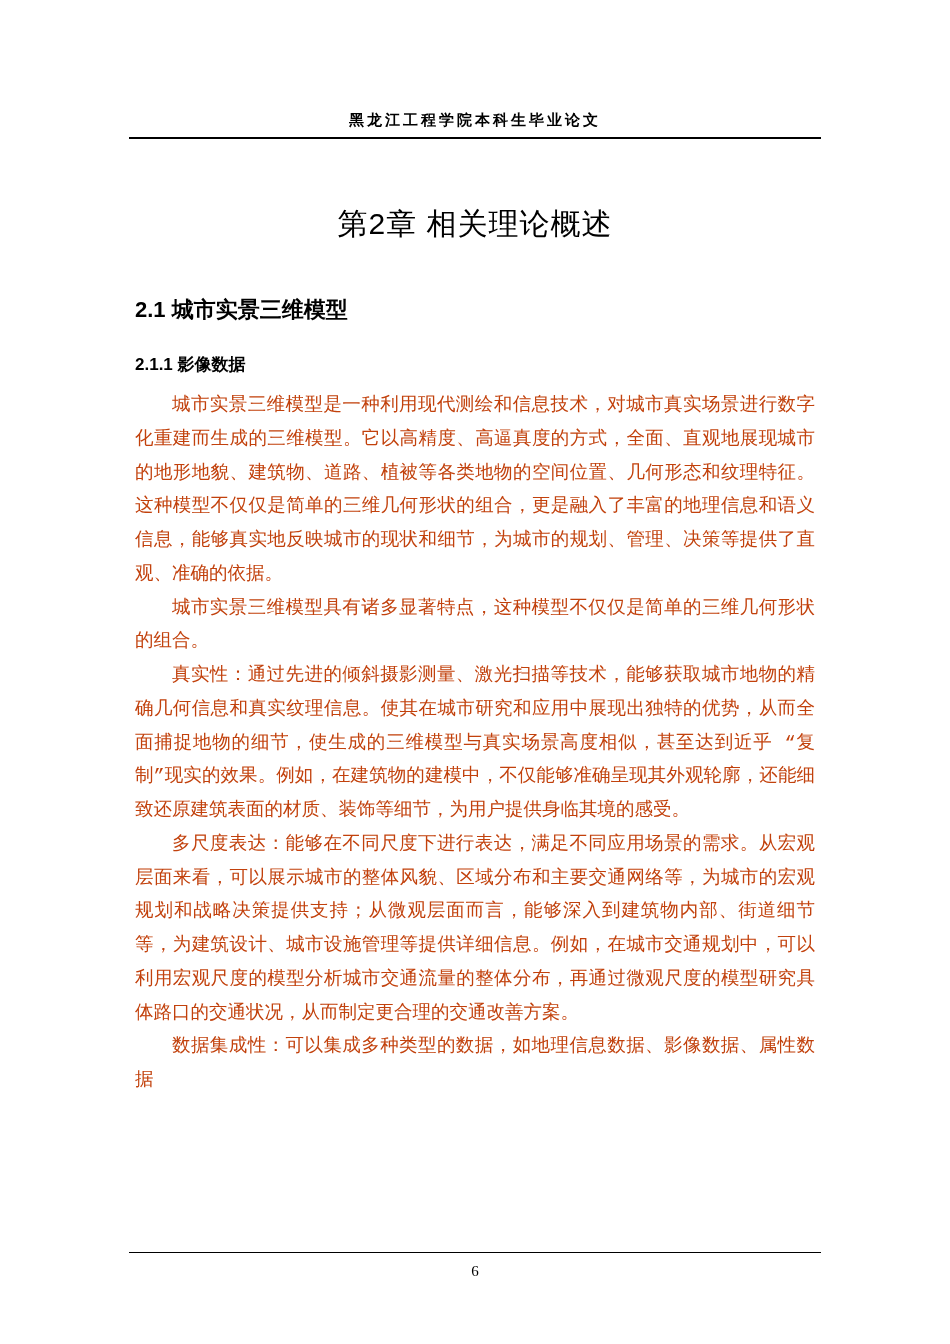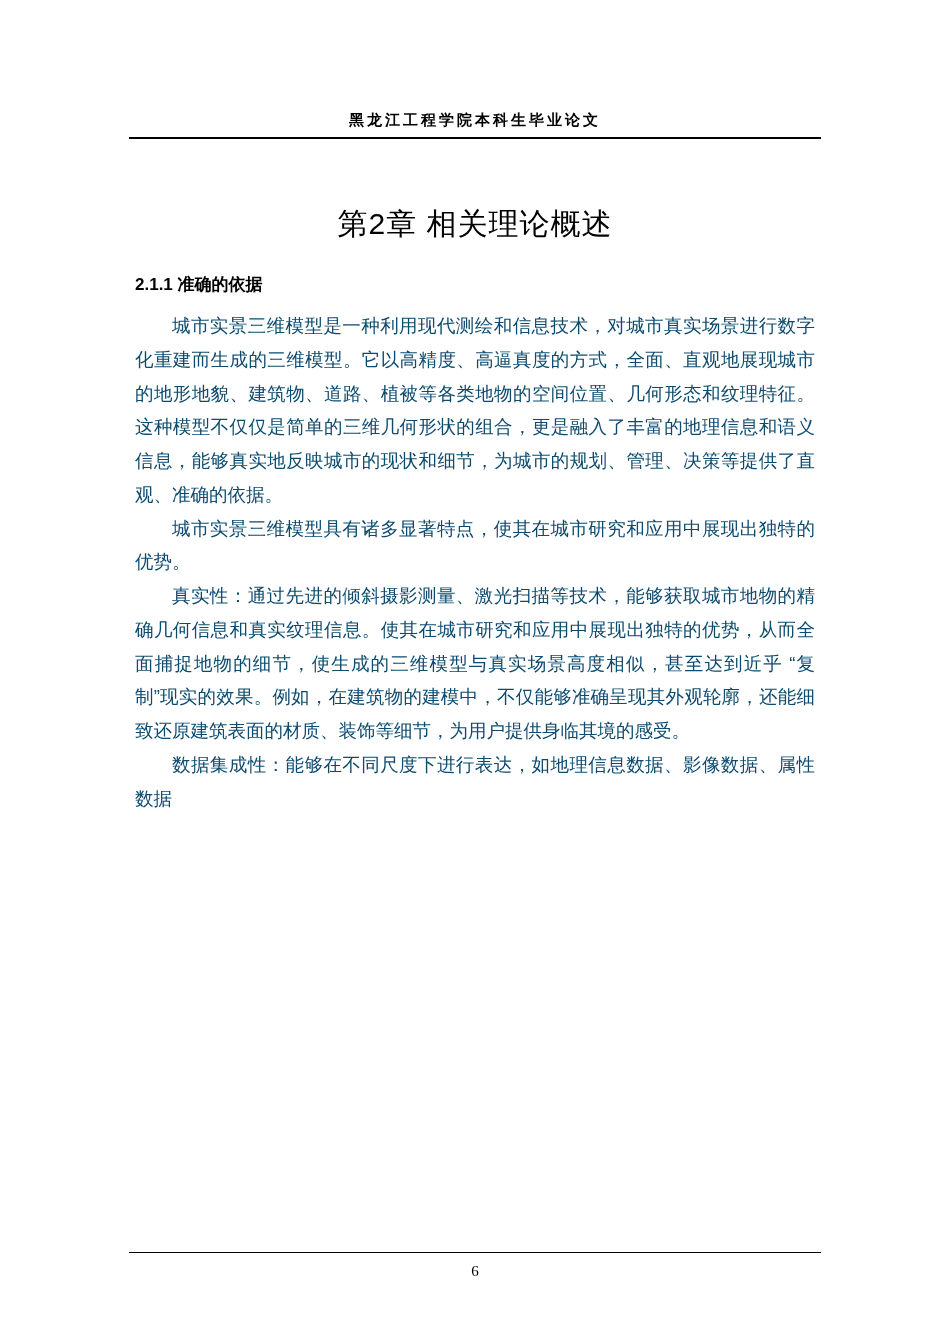--- a/index.html
+++ b/index.html
@@ -52,26 +52,26 @@
     margin-top: 28px;
     font-family: "Liberation Sans", sans-serif;
     font-size: 17px;
     line-height: 24px;
     font-weight: bold;
   }
 
   
   .page-body { padding: 0 6px; }
   .body-paragraph {
-    font-family: Liberation Sans, sans-serif;
+    font-family: Liberation Mono, monospace;
     font-size: 18.5px;
     line-height: 33.75px;
     text-align: justify;
     text-indent: 2em;
-    color: #0c4a6e;
+    color: #c2410c;
   }
   .body-paragraph.first { margin-top: 12px; }
 
   
   .page-footer {
     position: absolute;
     left: 119px;
     right: 119px;
     bottom: 0;
     height: 107px;
@@ -91,32 +91,34 @@
 
   <header class="page-header">
     <div class="header-text">黑龙江工程学院本科生毕业论文</div>
     <div class="header-rule"></div>
   </header>
 
   <main class="page-body">
 
     <h1 class="chapter-title">第2章 相关理论概述</h1>
 
+    <h2 class="section-heading">2.1 城市实景三维模型</h2>
 
-    <h3 class="subsection-heading">2.1.1 准确的依据</h3>
+    <h3 class="subsection-heading">2.1.1 影像数据</h3>
 
     <p class="body-paragraph first">城市实景三维模型是一种利用现代测绘和信息技术，对城市真实场景进行数字化重建而生成的三维模型。它以高精度、高逼真度的方式，全面、直观地展现城市的地形地貌、建筑物、道路、植被等各类地物的空间位置、几何形态和纹理特征。这种模型不仅仅是简单的三维几何形状的组合，更是融入了丰富的地理信息和语义信息，能够真实地反映城市的现状和细节，为城市的规划、管理、决策等提供了直观、准确的依据。</p>
 
-    <p class="body-paragraph">城市实景三维模型具有诸多显著特点，使其在城市研究和应用中展现出独特的优势。</p>
+    <p class="body-paragraph">城市实景三维模型具有诸多显著特点，这种模型不仅仅是简单的三维几何形状的组合。</p>
 
     <p class="body-paragraph">真实性：通过先进的倾斜摄影测量、激光扫描等技术，能够获取城市地物的精确几何信息和真实纹理信息。使其在城市研究和应用中展现出独特的优势，从而全面捕捉地物的细节，使生成的三维模型与真实场景高度相似，甚至达到近乎 “复制”现实的效果。例如，在建筑物的建模中，不仅能够准确呈现其外观轮廓，还能细致还原建筑表面的材质、装饰等细节，为用户提供身临其境的感受。</p>
 
 
+    <p class="body-paragraph">多尺度表达：能够在不同尺度下进行表达，满足不同应用场景的需求。从宏观层面来看，可以展示城市的整体风貌、区域分布和主要交通网络等，为城市的宏观规划和战略决策提供支持；从微观层面而言，能够深入到建筑物内部、街道细节等，为建筑设计、城市设施管理等提供详细信息。例如，在城市交通规划中，可以利用宏观尺度的模型分析城市交通流量的整体分布，再通过微观尺度的模型研究具体路口的交通状况，从而制定更合理的交通改善方案。</p>
 
-    <p class="body-paragraph">数据集成性：能够在不同尺度下进行表达，如地理信息数据、影像数据、属性数据</p>
+    <p class="body-paragraph">数据集成性：可以集成多种类型的数据，如地理信息数据、影像数据、属性数据</p>
 
   </main>
 
   <footer class="page-footer">
     <div class="footer-rule"></div>
     <div class="page-number">6</div>
   </footer>
 
 </div>
 

